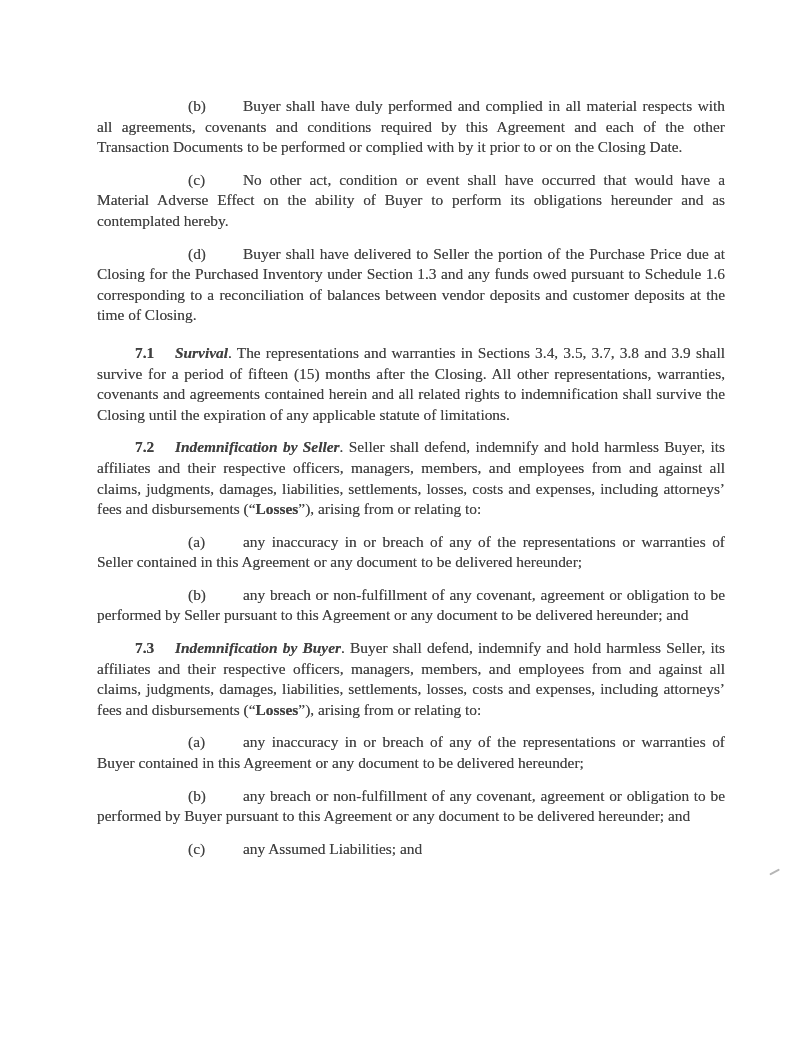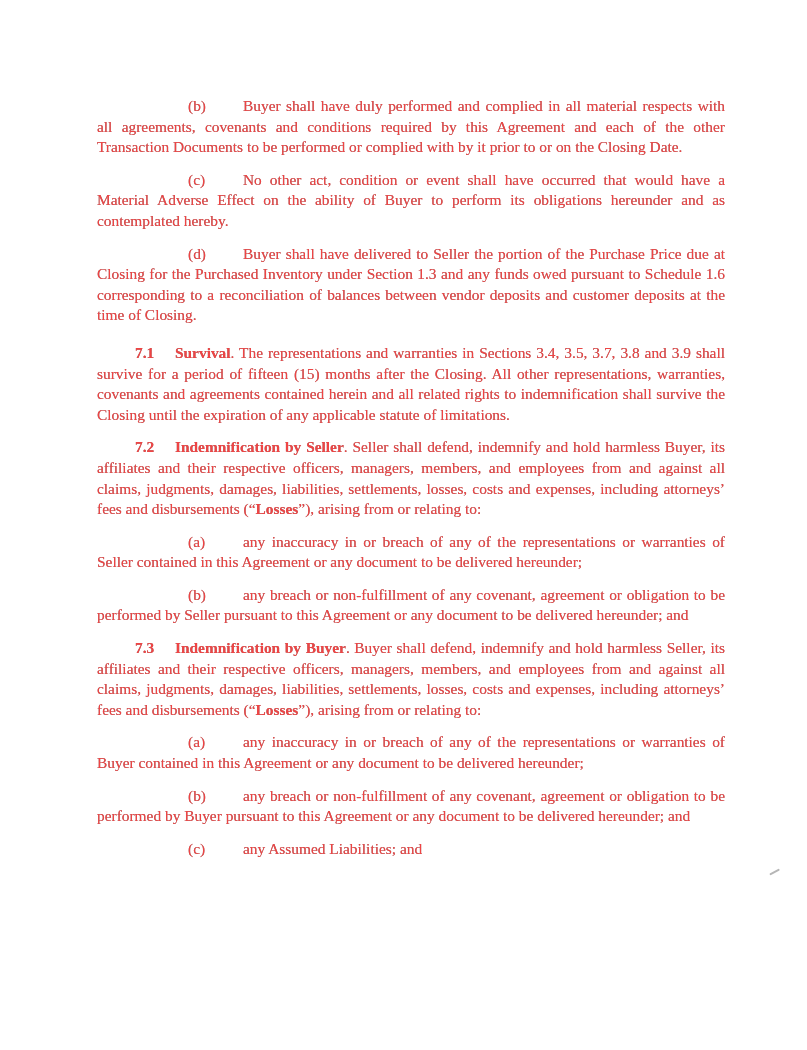--- a/index.html
+++ b/index.html
@@ -13,21 +13,21 @@
   .page {
     position: absolute;
     top: 0; left: 0;
     width: 807px;
     height: 1050px;
     box-sizing: border-box;
     padding: 96px 82px 0 97px;
     font-family: "Liberation Serif", serif;
     font-size: 15.4px;
     line-height: 20.6px;
-    color: #ef4444;
+    color: #404040;
     text-shadow: 0 0 0.4px rgba(30,30,30,0.55);
   }
   p.para {
     margin: 0 0 12px 0;
     text-align: justify;
   }
   
   p.lettered { text-indent: 91px; }
   p.lettered .clabel {
     display: inline-block;
@@ -35,21 +35,21 @@
     text-indent: 0;
   }
   
   p.section { text-indent: 38px; }
   p.section .snum {
     display: inline-block;
     width: 40px;
     text-indent: 0;
     font-weight: bold;
   }
-  .stitle { font-weight: bold; }
+  .stitle { font-weight: bold; font-style: italic; }
   .bold-term { font-weight: bold; }
   .article-heading {
     text-align: center;
     font-weight: bold;
     margin: 17px 0 14px 0;
   }
   .article-heading div { line-height: 21px; }
   .scan-speck {
     position: absolute;
     left: 769px;

